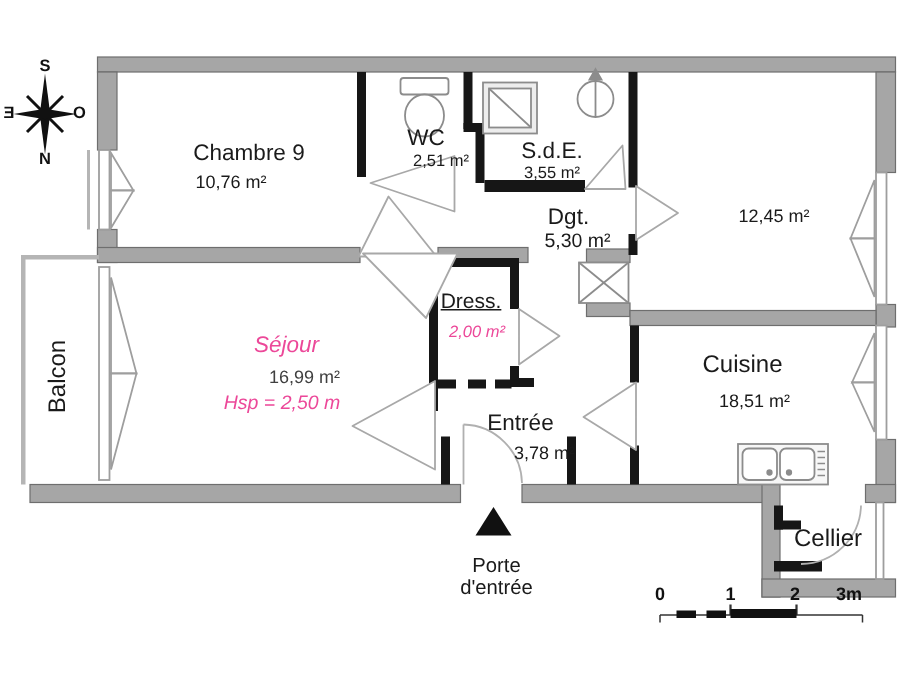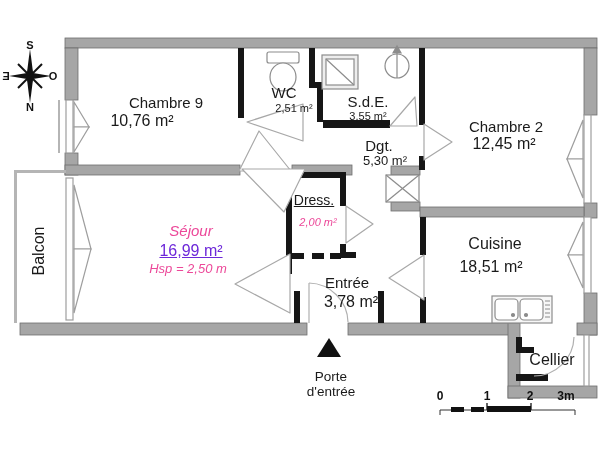--- a/index.html
+++ b/index.html
@@ -2,22 +2,22 @@
 <html><head>
 <meta charset="utf-8">
 <style>
   html,body{margin:0;padding:0;background:#fff;}
   #stage{position:relative;width:600px;height:450px;background:#ffffff;overflow:hidden;
          font-family:"Liberation Sans",sans-serif;}
   #plan-svg{position:absolute;left:0;top:0;}
   .lbl{position:absolute;transform:translate(-50%,-50%);white-space:nowrap;
        color:#1a1a1a;line-height:1;}
   .fs16{font-size:16px;} .fs15{font-size:15px;} .fs14{font-size:14px;text-decoration:underline;}
-  .fs12{font-size:16px;} .fs11{font-size:11px;} .fs115{font-size:13px;} .fs135{font-size:13.5px;margin-top:10px;}
-  .muted{color:#ec4899;font-style:italic;} .muted2{color:#6d28d9;text-decoration:underline;}
+  .fs12{font-size:12px;margin-left:12px;} .fs11{font-size:11px;} .fs115{font-size:13px;} .fs135{font-size:13.5px;margin-top:10px;}
+  .muted{color:#ec4899;font-style:italic;} .muted2{color:#404040;}
   .rot{transform:translate(-50%,-50%) rotate(-90deg);}
   .mirror{transform:translate(-50%,-50%) scaleX(-1);}
   .compass-letter{font-size:11px;font-weight:bold;color:#111;}
   .scale-num{font-size:12px;font-weight:bold;color:#111;}
 </style>
 </head>
 <body>
 
 <div id="stage">
 
@@ -178,21 +178,20 @@
 
   <span class="lbl fs15" style="left:166px;top:102px">Chambre 9</span>
   <span class="lbl fs12" style="left:142px;top:121px">10,76 m²</span>
 
   <span class="lbl fs15" style="left:284px;top:92px">WC</span>
   <span class="lbl fs11" style="left:294px;top:108px">2,51 m²</span>
 
   <span class="lbl fs15" style="left:368px;top:101px">S.d.E.</span>
   <span class="lbl fs11" style="left:368px;top:116px">3,55 m²</span>
 
-  <span class="lbl fs15" style="left:506px;top:126px">Chambre 2</span>
   <span class="lbl fs12" style="left:504px;top:144px">12,45 m²</span>
 
   <span class="lbl fs15" style="left:379px;top:145px">Dgt.</span>
   <span class="lbl fs115" style="left:385px;top:160px">5,30 m²</span>
 
   <span class="lbl fs14" style="left:314px;top:200px">Dress.</span>
   <span class="lbl fs11 muted" style="left:318px;top:222px">2,00 m²</span>
 
   <span class="lbl fs15 muted" style="left:191px;top:230px">Séjour</span>
   <span class="lbl fs12 muted2" style="left:191px;top:251px">16,99 m²</span>

